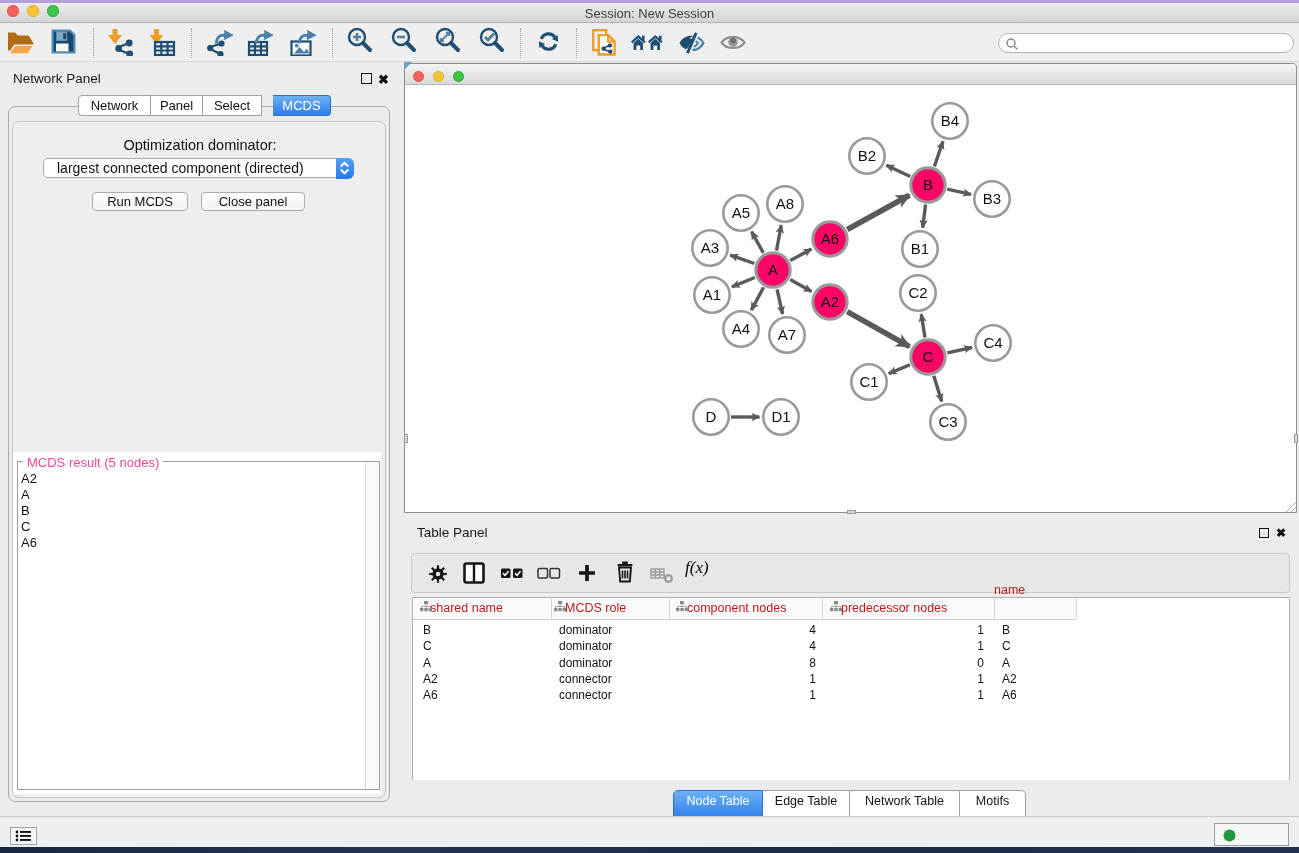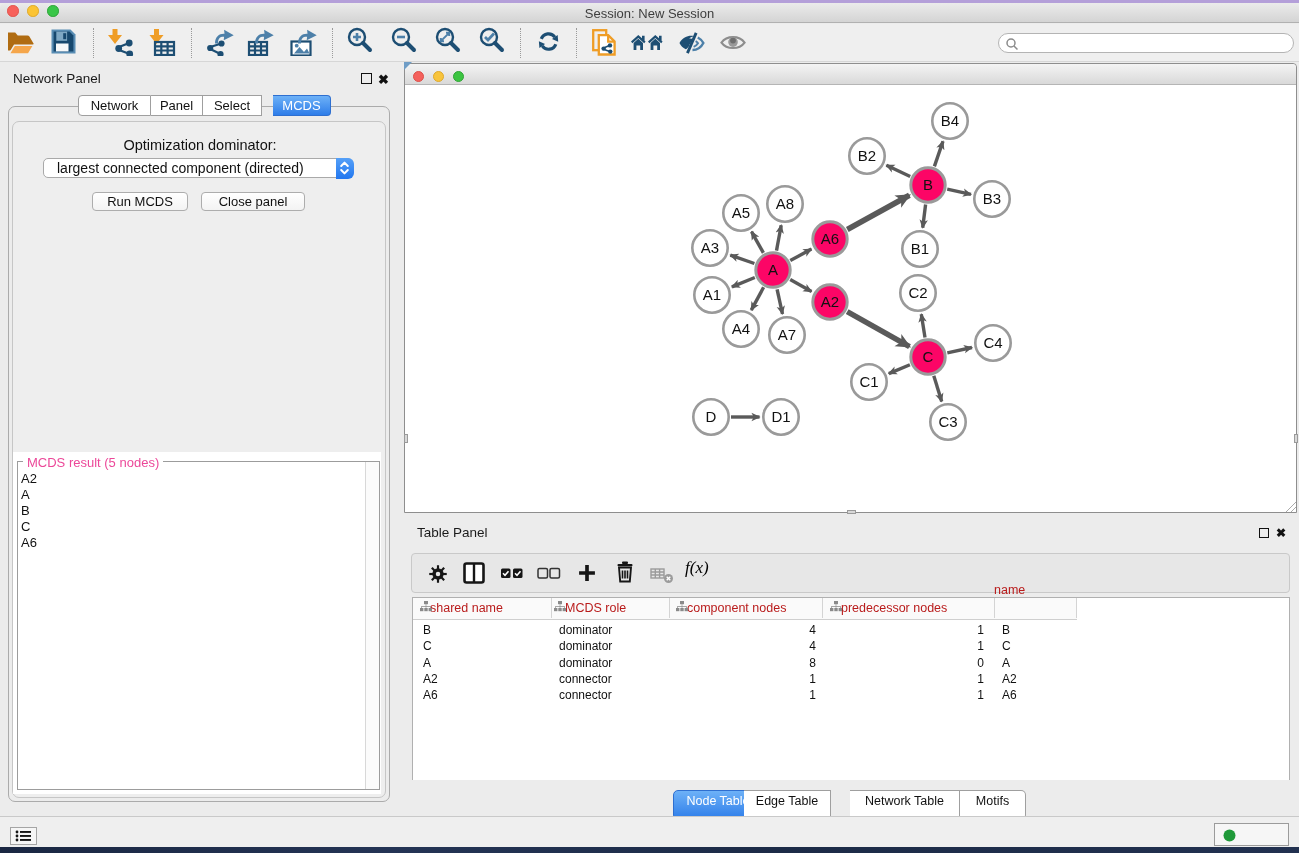--- a/index.html
+++ b/index.html
@@ -412,21 +412,21 @@
     <div class="row" style="left:159px;top:151.89999999999986px;">connector</div>
     <div class="row" style="left:310px;top:151.89999999999986px;width:106px;text-align:right;">1</div>
     <div class="row" style="left:480px;top:151.89999999999986px;width:104px;text-align:right;">1</div>
     <div class="row" style="left:602px;top:151.89999999999986px;">A2</div>
     <div class="row" style="left:23px;top:168.19999999999982px;">A6</div>
     <div class="row" style="left:159px;top:168.19999999999982px;">connector</div>
     <div class="row" style="left:310px;top:168.19999999999982px;width:106px;text-align:right;">1</div>
     <div class="row" style="left:480px;top:168.19999999999982px;width:104px;text-align:right;">1</div>
     <div class="row" style="left:602px;top:168.19999999999982px;">A6</div>
     <div class="btab btabsel" style="left:273px;top:270px;width:90px;border-radius:5px 0 0 5px;">Node Table</div>
-    <div class="btab" style="left:344px;top:270px;width:87px;">Edge Table</div>
+    <div class="btab" style="left:363px;top:270px;width:87px;">Edge Table</div>
     <div class="btab" style="left:450px;top:270px;width:110px;">Network Table</div>
     <div class="btab" style="left:560px;top:270px;width:66px;border-radius:0 5px 5px 0;">Motifs</div>
   </div>
 <div id="statusbar" class="abs">
     <div id="listbtn" class="abs"><svg width="25" height="16" viewBox="0 0 25 16">
         <g fill="#161616">
           <circle cx="6" cy="4" r="1.4"></circle>
           <circle cx="6" cy="8" r="1.4"></circle>
           <circle cx="6" cy="12" r="1.4"></circle>
           <rect x="9" y="3" width="11" height="1.9"></rect>

